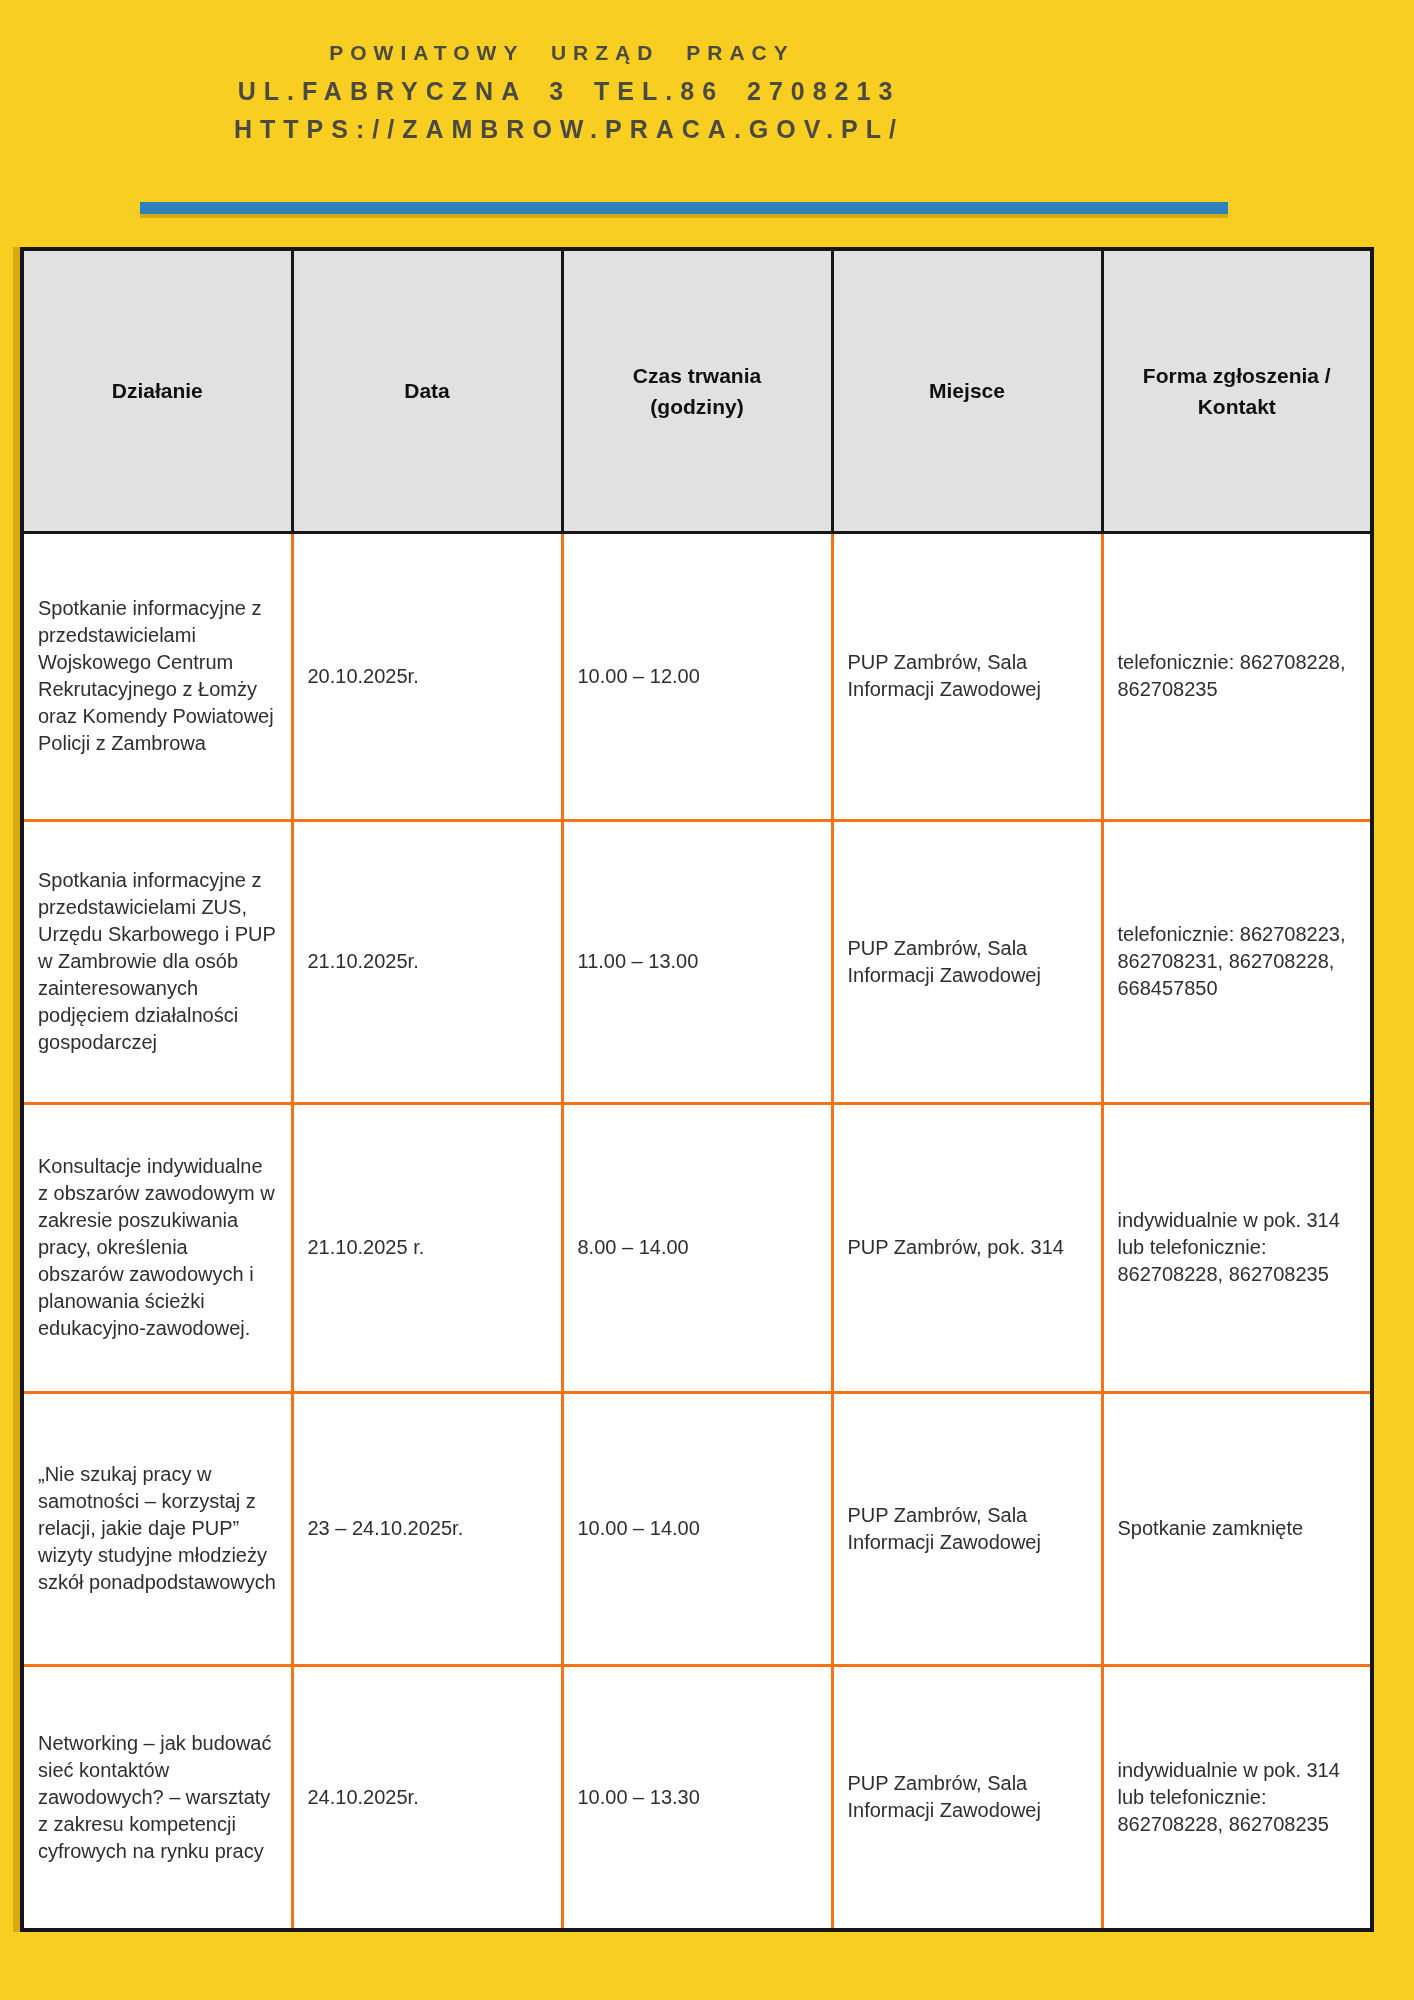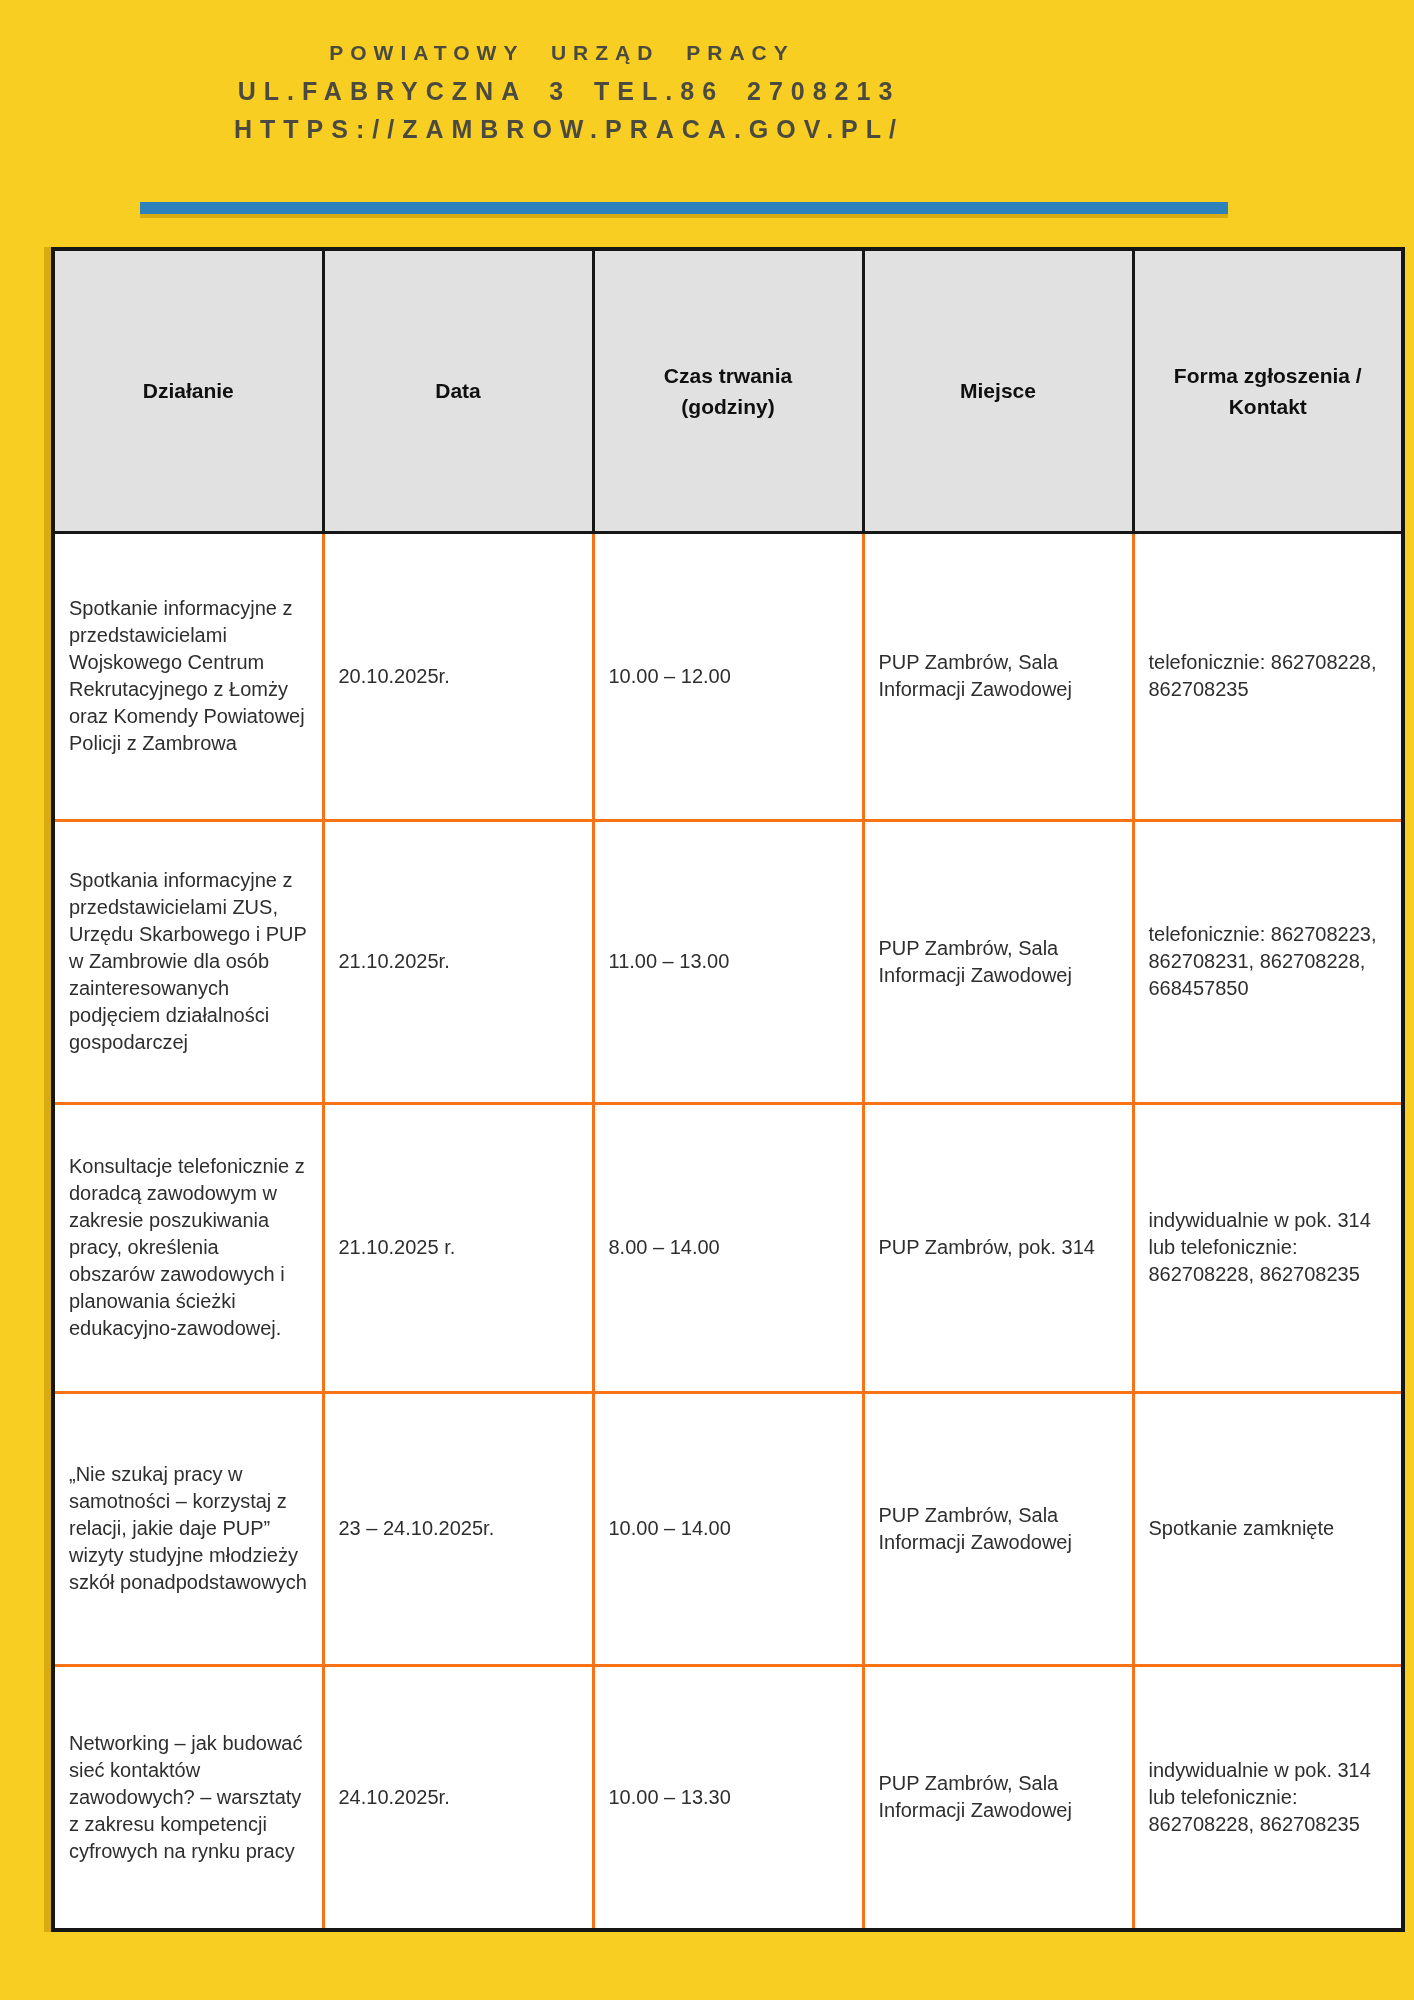--- a/index.html
+++ b/index.html
@@ -47,21 +47,21 @@
     top: 202px;
     width: 1088px;
     height: 12px;
     background: #2E82BC;
     box-shadow: 0 4px 0 #D9AB10;
   }
 
   
   table.schedule {
     position: absolute;
-    left: 51px;
+    left: 20px;
     top: 247px;
     width: 1354px;
     border-collapse: collapse;
     table-layout: fixed;
     background: #d946ef;
     border: 4px solid #161616;
     box-shadow: -7px 0 0 #D9AB10;
   }
   table.schedule col { width: 20%; }
 
@@ -134,21 +134,21 @@
       <td>telefonicznie: 862708228, 862708235</td>
     </tr>
     <tr>
       <td>Spotkania informacyjne z przedstawicielami ZUS, Urzędu Skarbowego i PUP w Zambrowie dla osób zainteresowanych podjęciem działalności gospodarczej</td>
       <td>21.10.2025r.</td>
       <td>11.00 – 13.00</td>
       <td>PUP Zambrów, Sala Informacji Zawodowej</td>
       <td>telefonicznie: 862708223, 862708231, 862708228, 668457850</td>
     </tr>
     <tr>
-      <td>Konsultacje telefonicznie z doradcą zawodowym w zakresie poszukiwania pracy, określenia obszarów zawodowych i planowania ścieżki edukacyjno-zawodowej.</td>
+      <td>Konsultacje indywidualne z obszarów zawodowym w zakresie poszukiwania pracy, określenia obszarów zawodowych i planowania ścieżki edukacyjno-zawodowej.</td>
       <td>21.10.2025 r.</td>
       <td>8.00 – 14.00</td>
       <td>PUP Zambrów, pok. 314</td>
       <td>indywidualnie w pok. 314 lub telefonicznie: 862708228, 862708235</td>
     </tr>
     <tr>
       <td>„Nie szukaj pracy w samotności – korzystaj z relacji, jakie daje PUP” wizyty studyjne młodzieży szkół ponadpodstawowych</td>
       <td>23 – 24.10.2025r.</td>
       <td>10.00 – 14.00</td>
       <td>PUP Zambrów, Sala Informacji Zawodowej</td>

